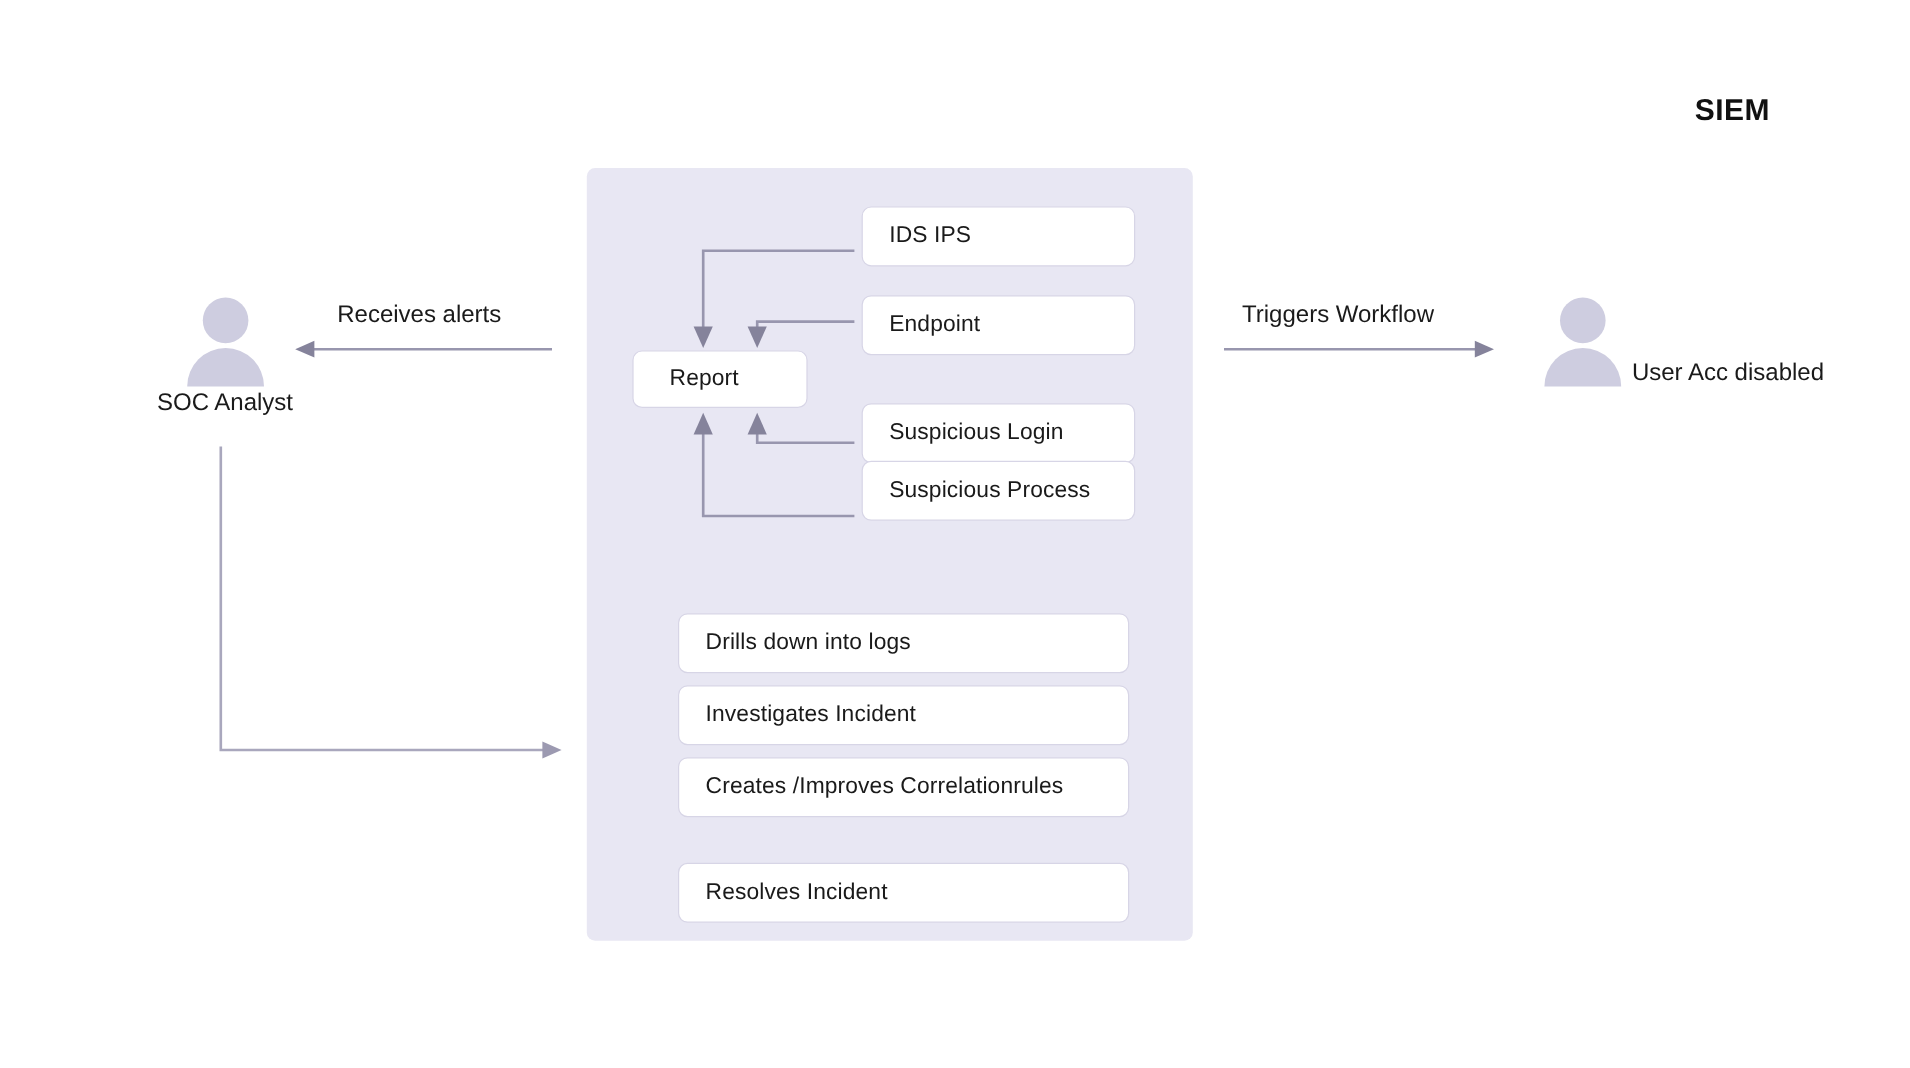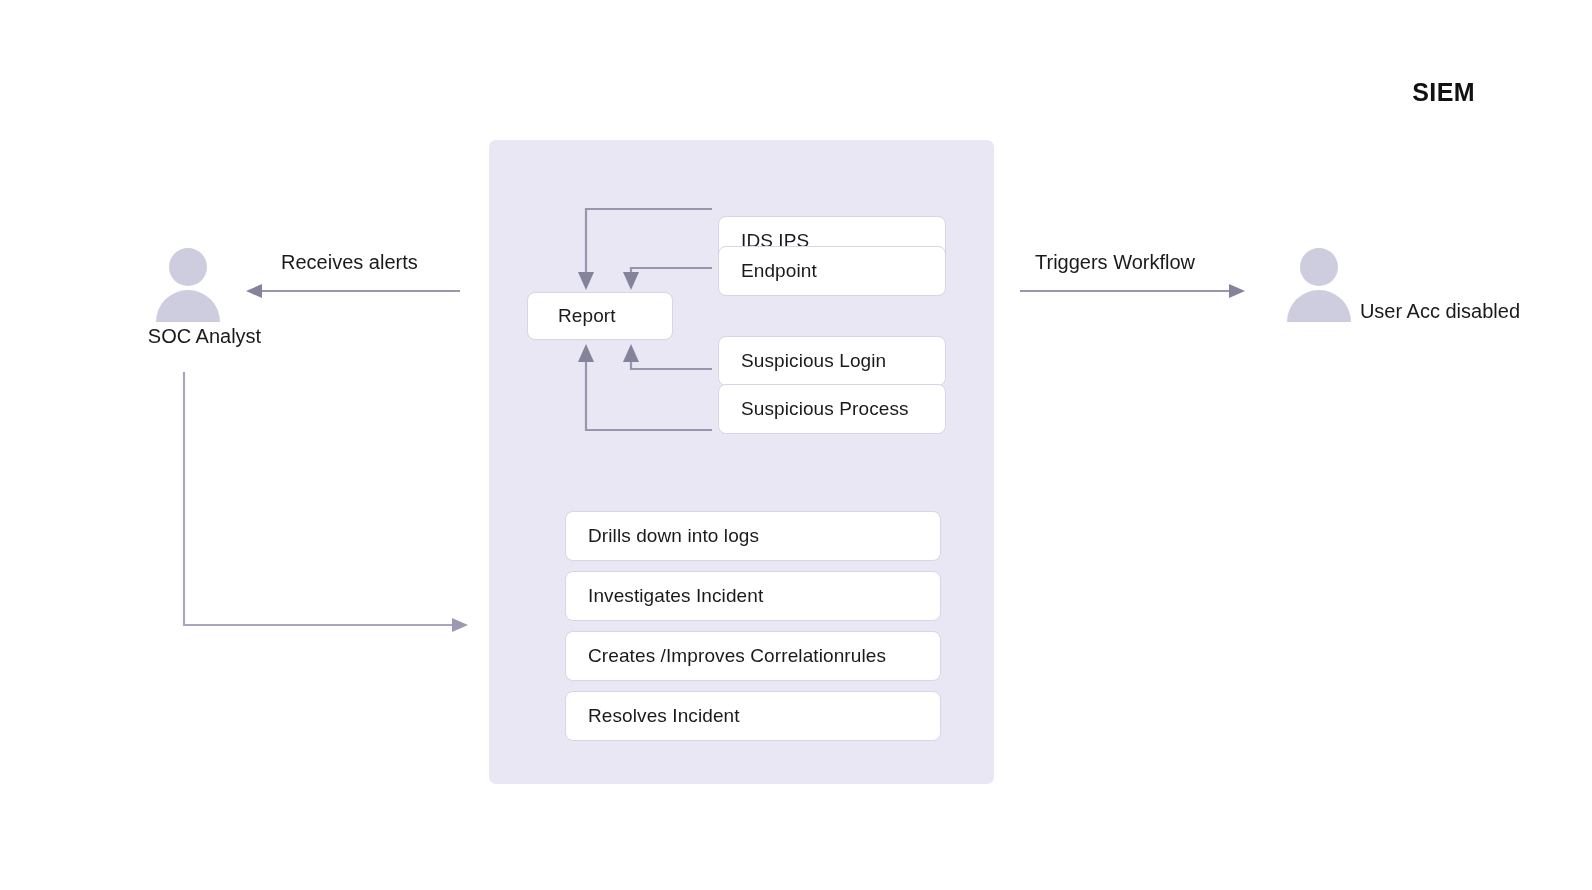--- a/index.html
+++ b/index.html
@@ -61,34 +61,34 @@
     padding-left: 22px;
     letter-spacing: 0.1px;
   }
   .node.report {
     justify-content: flex-start;
     padding-left: 30px;
   }
 
   
   .src-box { left: 718px; width: 228px; height: 50px; }
-  .src-1 { top: 172px; margin-top: 44px; }
+  .src-1 { top: 172px; }
   .src-2 { top: 246px; }
   .src-3 { top: 336px; }
   .src-4 { top: 384px; text-align: center; }
 
   
   .report-box { left: 527px; top: 292px; width: 146px; height: 48px; }
 
   
   .act-box { left: 565px; width: 376px; height: 50px; }
   .act-1 { top: 511px; }
   .act-2 { top: 571px; text-align: right; }
   .act-3 { top: 631px; }
-  .act-4 { top: 691px; }
+  .act-4 { top: 719px; }
 
   
   .actor { position: absolute; }
   .actor-icon {
     position: relative;
     width: 76px;
     height: 62px;
   }
   .actor-head {
     position: absolute;
@@ -110,21 +110,21 @@
   }
   .actor-label {
     position: absolute;
     white-space: nowrap;
     font-size: 20px;
     color: #1a1a1a;
     text-align: center;
   }
 
   .actor-soc { left: 150px; top: 248px; }
-  .actor-soc-label { left: 17px; top: 325px; width: 375px; text-align: center; }
+  .actor-soc-label { left: 0px; top: 325px; width: 375px; text-align: center; }
 
   .actor-user { left: 1281px; top: 248px; }
   .actor-user-label { left: 1120px; top: 300px; width: 400px; text-align: right; }
 
   
   .edge-label {
     position: absolute;
     font-size: 20px;
     color: #1a1a1a;
     white-space: nowrap;

